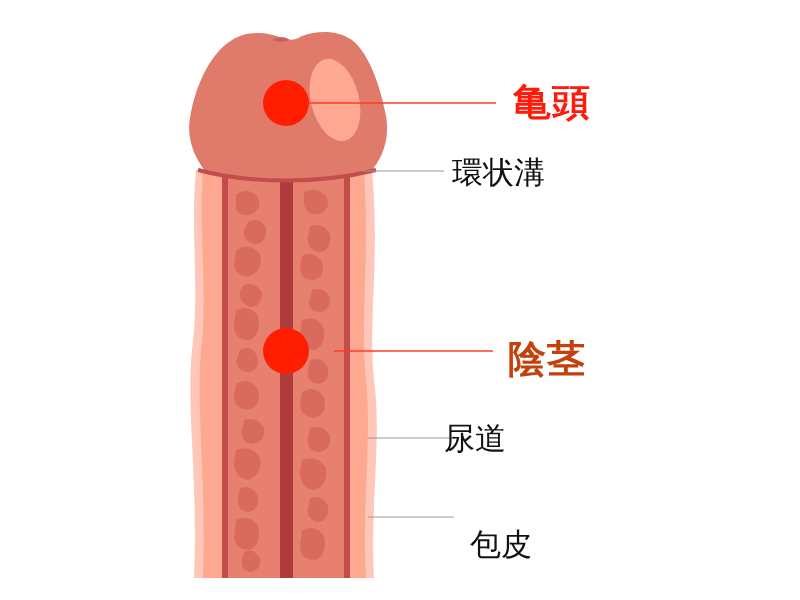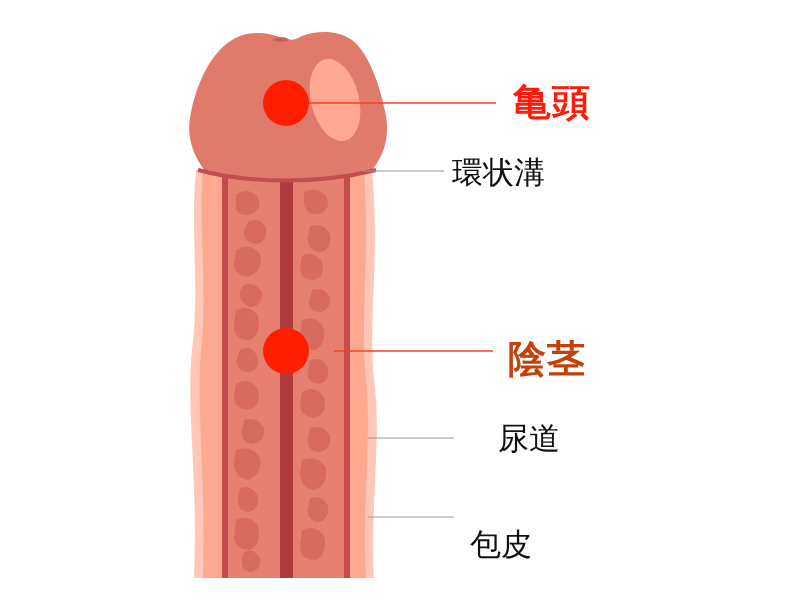--- a/index.html
+++ b/index.html
@@ -65,14 +65,14 @@
   <line x1="368" y1="438" x2="454" y2="438" stroke="#9a9a9a" stroke-width="1.2"></line>
   <line x1="368" y1="517" x2="454" y2="517" stroke="#9a9a9a" stroke-width="1.2"></line>
 
   <circle cx="286" cy="103" r="23" fill="#ff1f00"></circle>
   <circle cx="286" cy="351" r="23" fill="#ff1f00"></circle>
 </svg>
 
 <div class="label primary" style="left:513px; top:83px; color:#ff1a0a;">亀頭</div>
 <div class="label secondary" style="left:452px; top:157px;">環状溝</div>
 <div class="label primary" style="left:508px; top:340px; color:#c2410c;">陰茎</div>
-<div class="label secondary" style="left:498px; top:423px;">尿道</div>
+<div class="label secondary" style="left:444px; top:423px;">尿道</div>
 <div class="label secondary" style="left:470px; top:529px;">包皮</div>
 
 </body></html>

